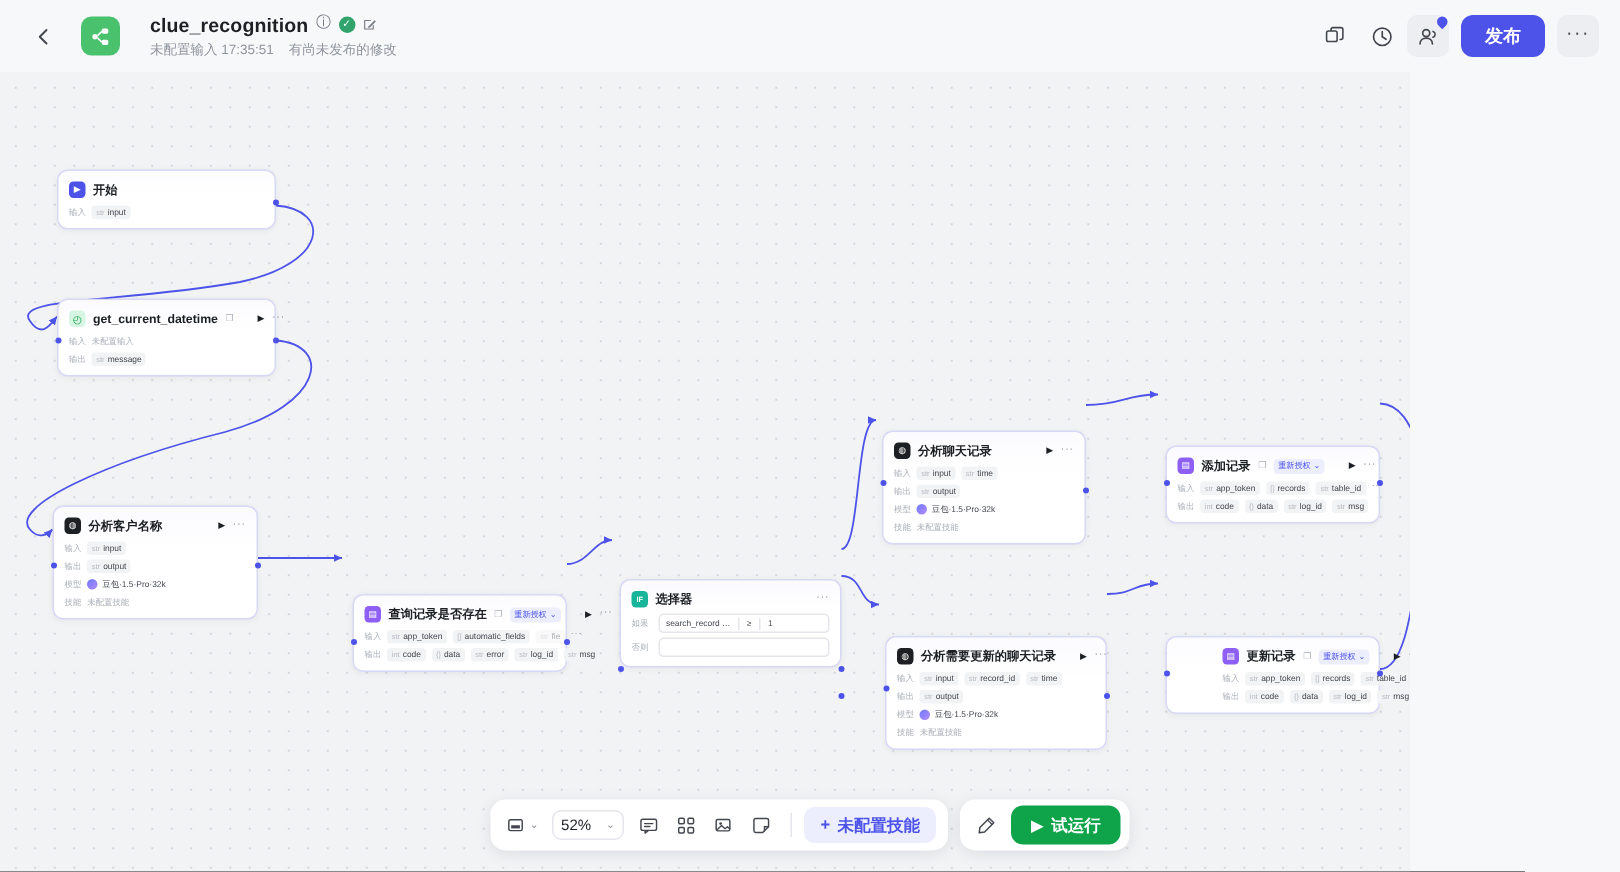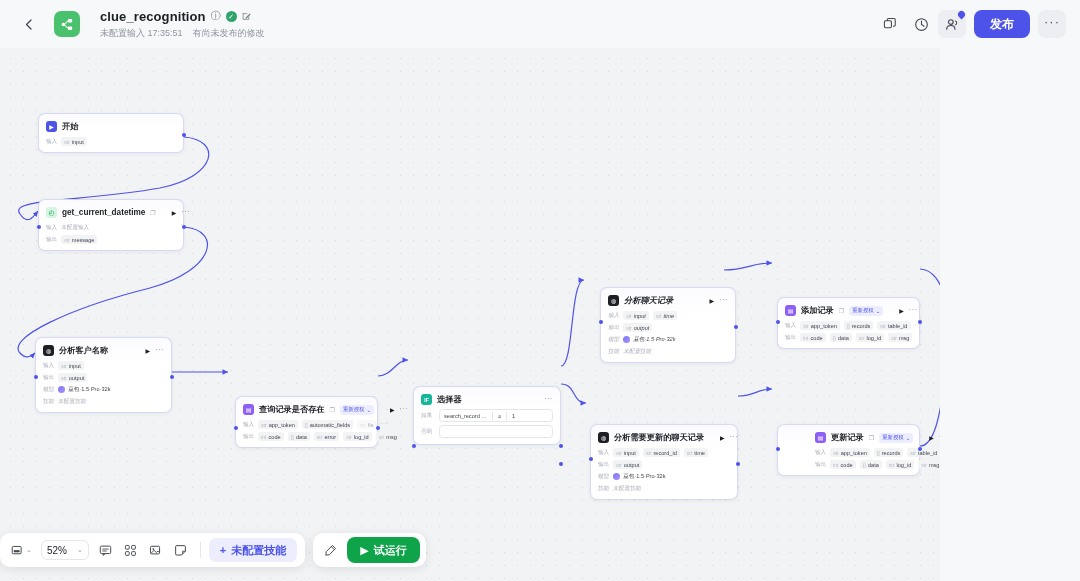--- a/index.html
+++ b/index.html
@@ -159,21 +159,21 @@
   .sel-op { font-size: 5.6px; color: #42464e; }
   .sel-val { font-size: 5.6px; color: #42464e; }
   .sel-box.empty { height: 13px; }
 
   
   .end-node { background: linear-gradient(180deg,#fafaff 0%,#ffffff 40%); }
 
   
   .toolbar-wrap {
     position: absolute; bottom: 14px; left: 0; width: 1080px;
-    display: flex; align-items: center; gap: 8px;
+    display: flex; justify-content: center; align-items: center; gap: 8px;
     z-index: 30;
   }
   .toolbar {
     height: 34px; background: #fff; border-radius: 10px;
     box-shadow: 0 2px 10px rgba(28,31,35,0.10);
     display: flex; align-items: center; padding: 0 8px; gap: 3px;
   }
   .tb-btn {
     height: 22px; min-width: 22px; border-radius: 6px;
     display: flex; align-items: center; justify-content: center;
@@ -461,21 +461,21 @@
       </div>
       <div class="sel-row">
         <span class="sel-label">否则</span>
         <div class="sel-box empty"></div>
       </div>
       <span class="port left" style="top:57px"></span>
       <span class="port right" style="top:57px"></span>
       <span class="port right" style="top:75px"></span>
     </div>
 
-    <div class="node" style="left:600px; top:239px; width:136px;font-style:italic;">
+    <div class="node" style="left:588px; top:239px; width:136px;">
       <div class="node-head">
         <span class="node-ico" style="background:#1c1f23">◍</span>
         <span class="node-title">分析聊天记录</span>
         <span class="head-spacer"></span>
         <span class="run-ico">▶</span>
         <span class="dots-ico">···</span>
       </div>
       <div class="node-body">
         <div class="prow">
           <span class="plabel">输入</span>

